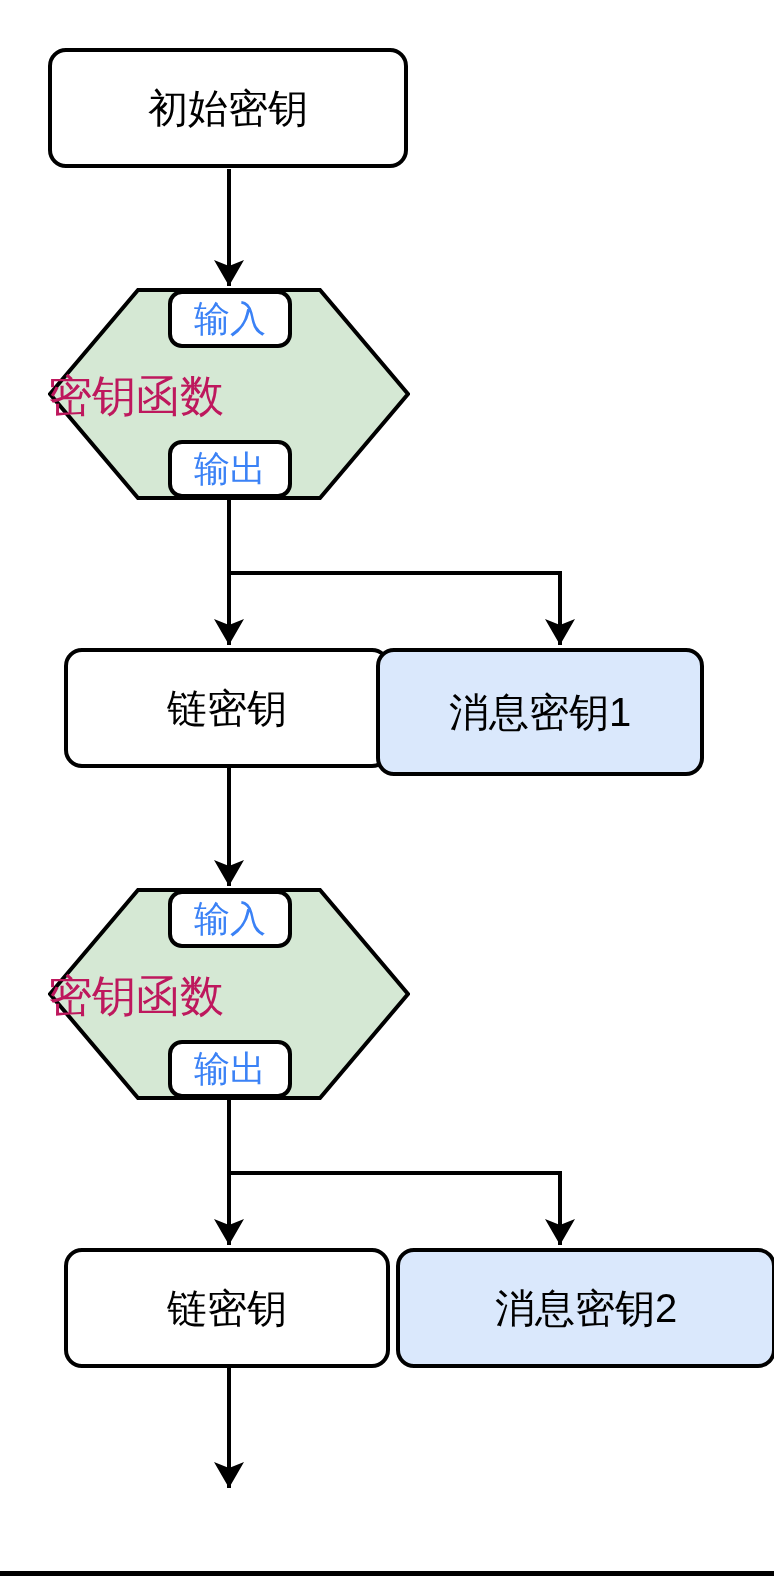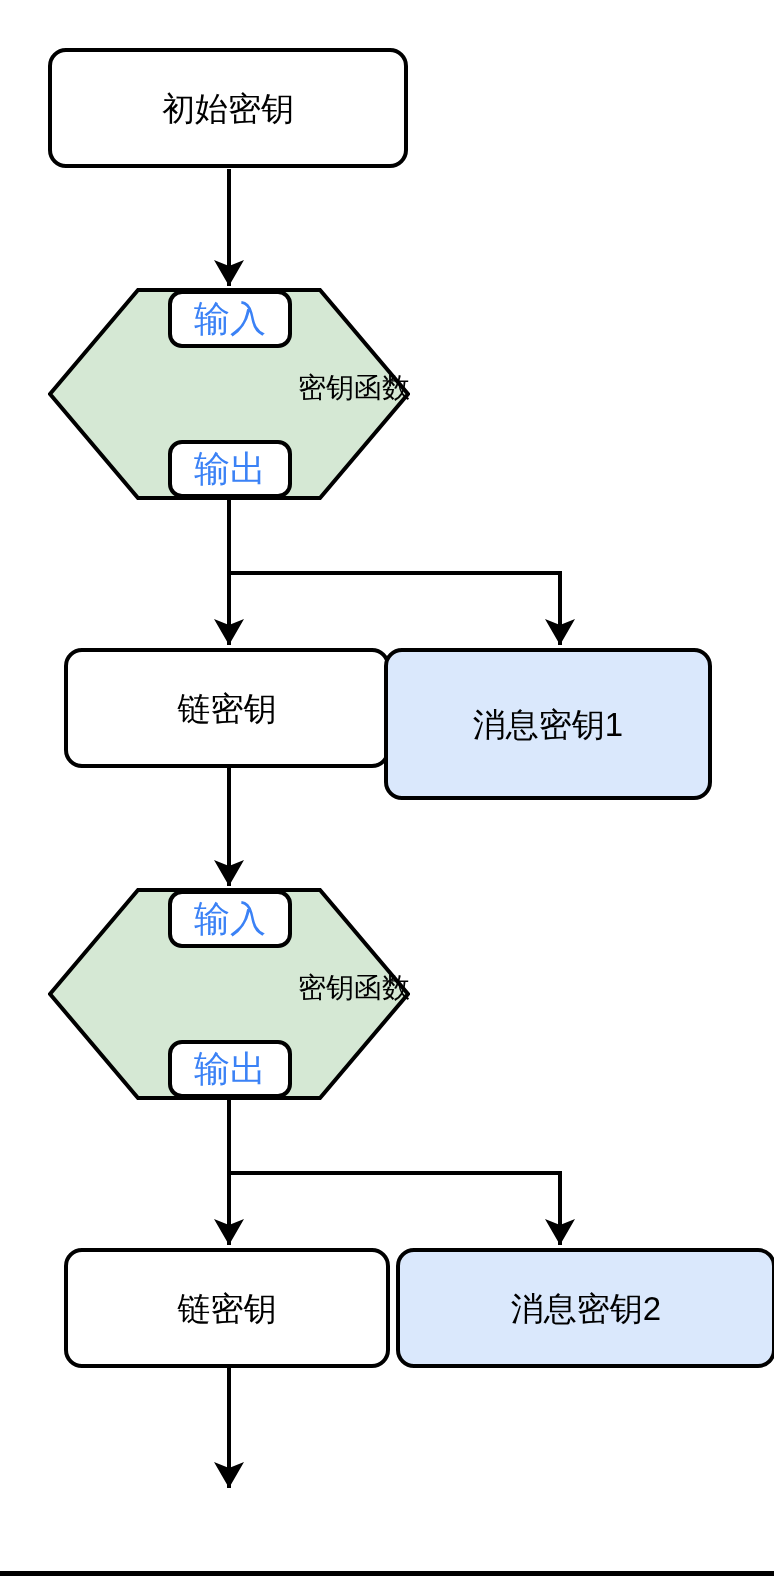--- a/index.html
+++ b/index.html
@@ -23,21 +23,21 @@
   }
   .node {
     position: absolute;
     box-sizing: border-box;
     background: #ffffff;
     border: 4px solid #000000;
     border-radius: 18px;
     display: flex;
     align-items: center;
     justify-content: center;
-    font-size: 33px;
+    font-size: 40px;
     line-height: 1;
     color: #000000;
     z-index: 2;
   }
   .node.blue { background: #dae8fc; }
   .hexwrap {
     position: absolute;
     z-index: 2;
   }
   .hexwrap svg { display: block; }
@@ -50,24 +50,24 @@
     display: flex;
     align-items: center;
     justify-content: center;
     font-size: 36px;
     line-height: 1;
     color: #3b82f6;
     z-index: 3;
   }
   .hexlabel {
     position: absolute;
-    text-align: right;
-    font-size: 28px;
+    text-align: left;
+    font-size: 44px;
     line-height: 1;
-    color: #000000;
+    color: #be185d;
     z-index: 3;
   }
   .bottom-rule {
     position: absolute;
     left: 0;
     top: 1571px;
     width: 774px;
     height: 5px;
     background: #000000;
     z-index: 4;
@@ -76,21 +76,21 @@
   #initial-key   { left: 48px;  top: 48px;   width: 360px; height: 120px; }
   #hex1          { left: 48px;  top: 288px;  width: 362px; height: 212px; }
   #hex2          { left: 48px;  top: 888px;  width: 362px; height: 212px; }
   #input1        { left: 168px; top: 290px;  width: 124px; height: 58px; }
   #kdf-label1    { left: 48px;  top: 374px;  width: 362px; }
   #output1       { left: 168px; top: 440px;  width: 124px; height: 58px; }
   #input2        { left: 168px; top: 890px;  width: 124px; height: 58px; }
   #kdf-label2    { left: 48px;  top: 974px;  width: 362px; }
   #output2       { left: 168px; top: 1040px; width: 124px; height: 58px; }
   #chain-key-1   { left: 64px;  top: 648px;  width: 326px; height: 120px; }
-  #message-key-1 { left: 384px; top: 648px;  width: 328px; height: 152px; }
+  #message-key-1 { left: 376px; top: 648px;  width: 328px; height: 128px; }
   #chain-key-2   { left: 64px;  top: 1248px; width: 326px; height: 120px; }
   #message-key-2 { left: 396px; top: 1248px; width: 380px; height: 120px; }
 </style>
 </head>
 <body>
 
 <div class="canvas">
 
   <svg class="connectors" width="774" height="1576" viewBox="0 0 774 1576" xmlns="http://www.w3.org/2000/svg">
     <defs>

